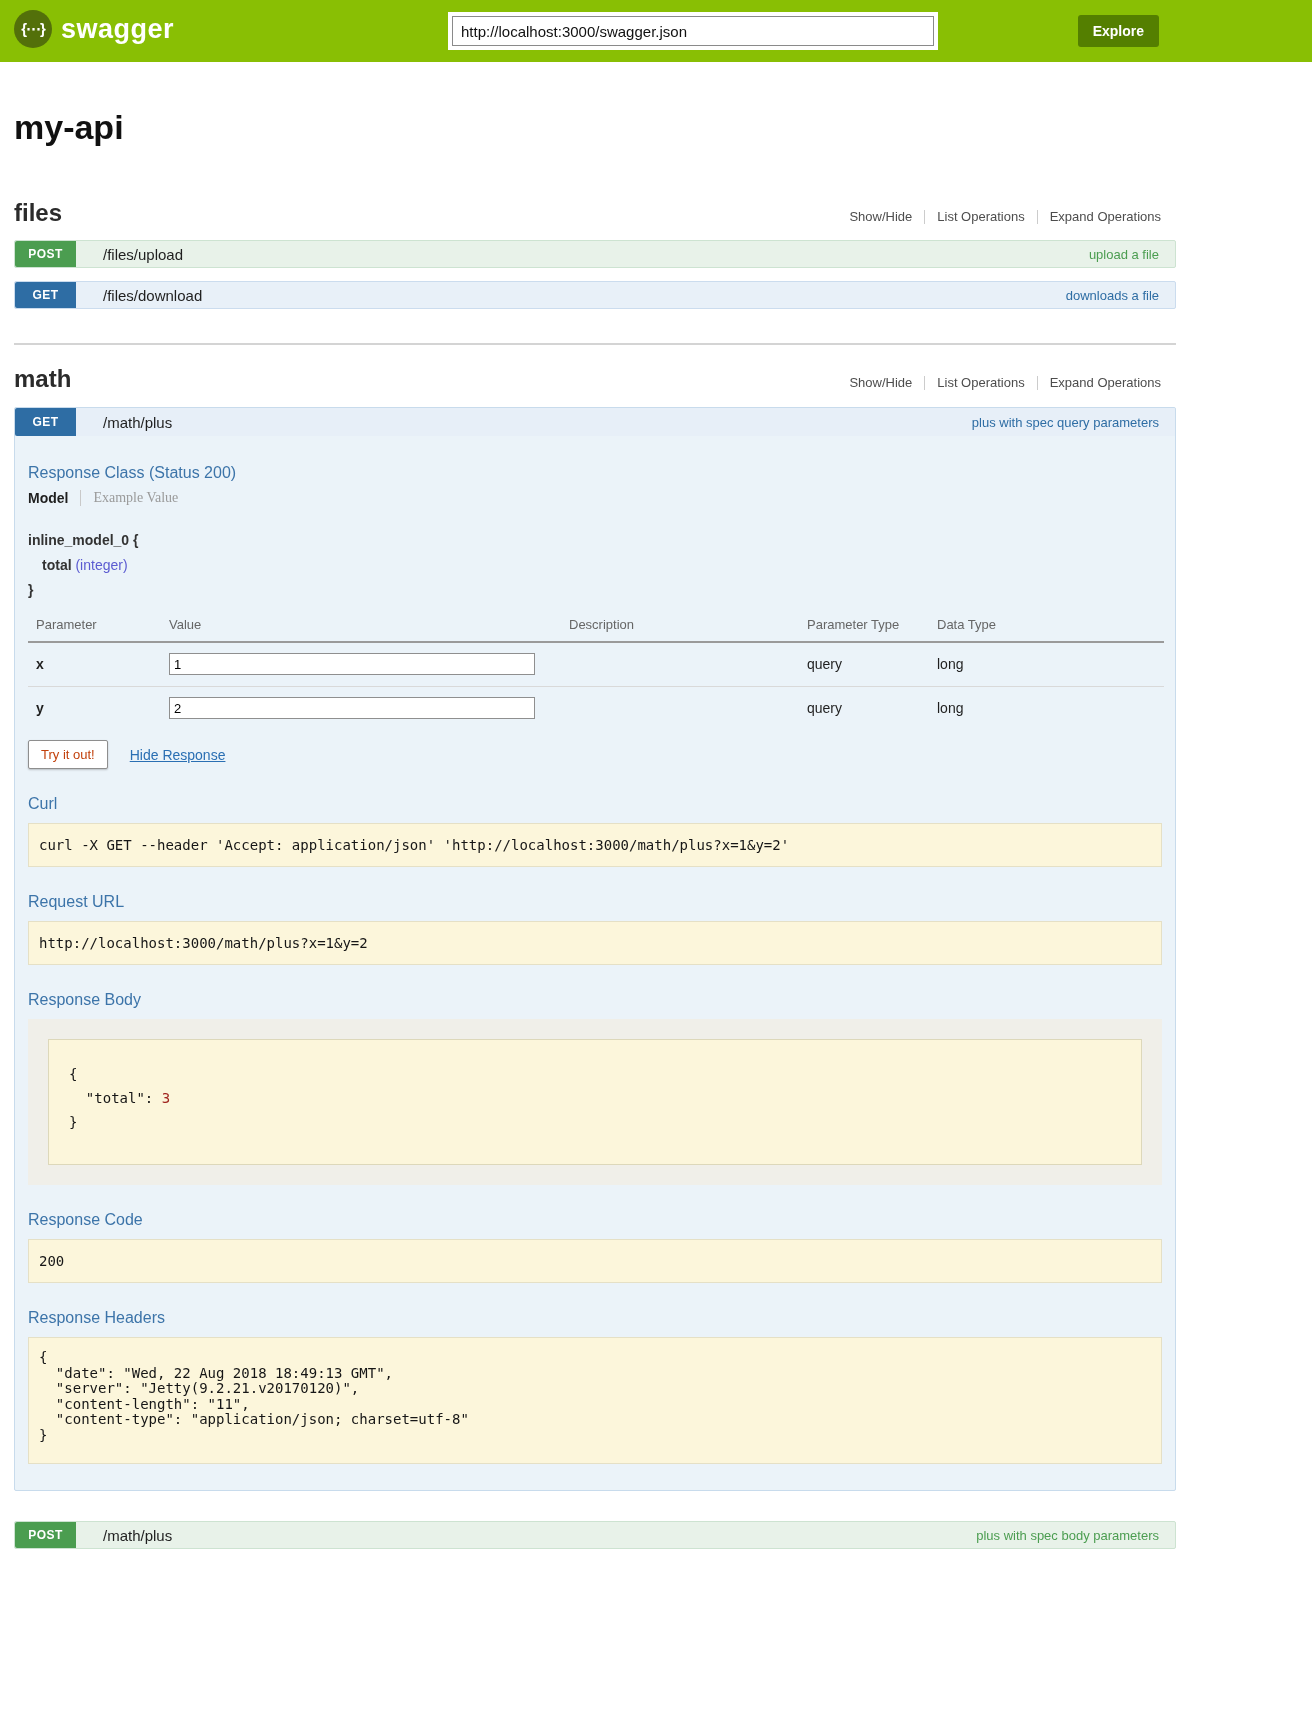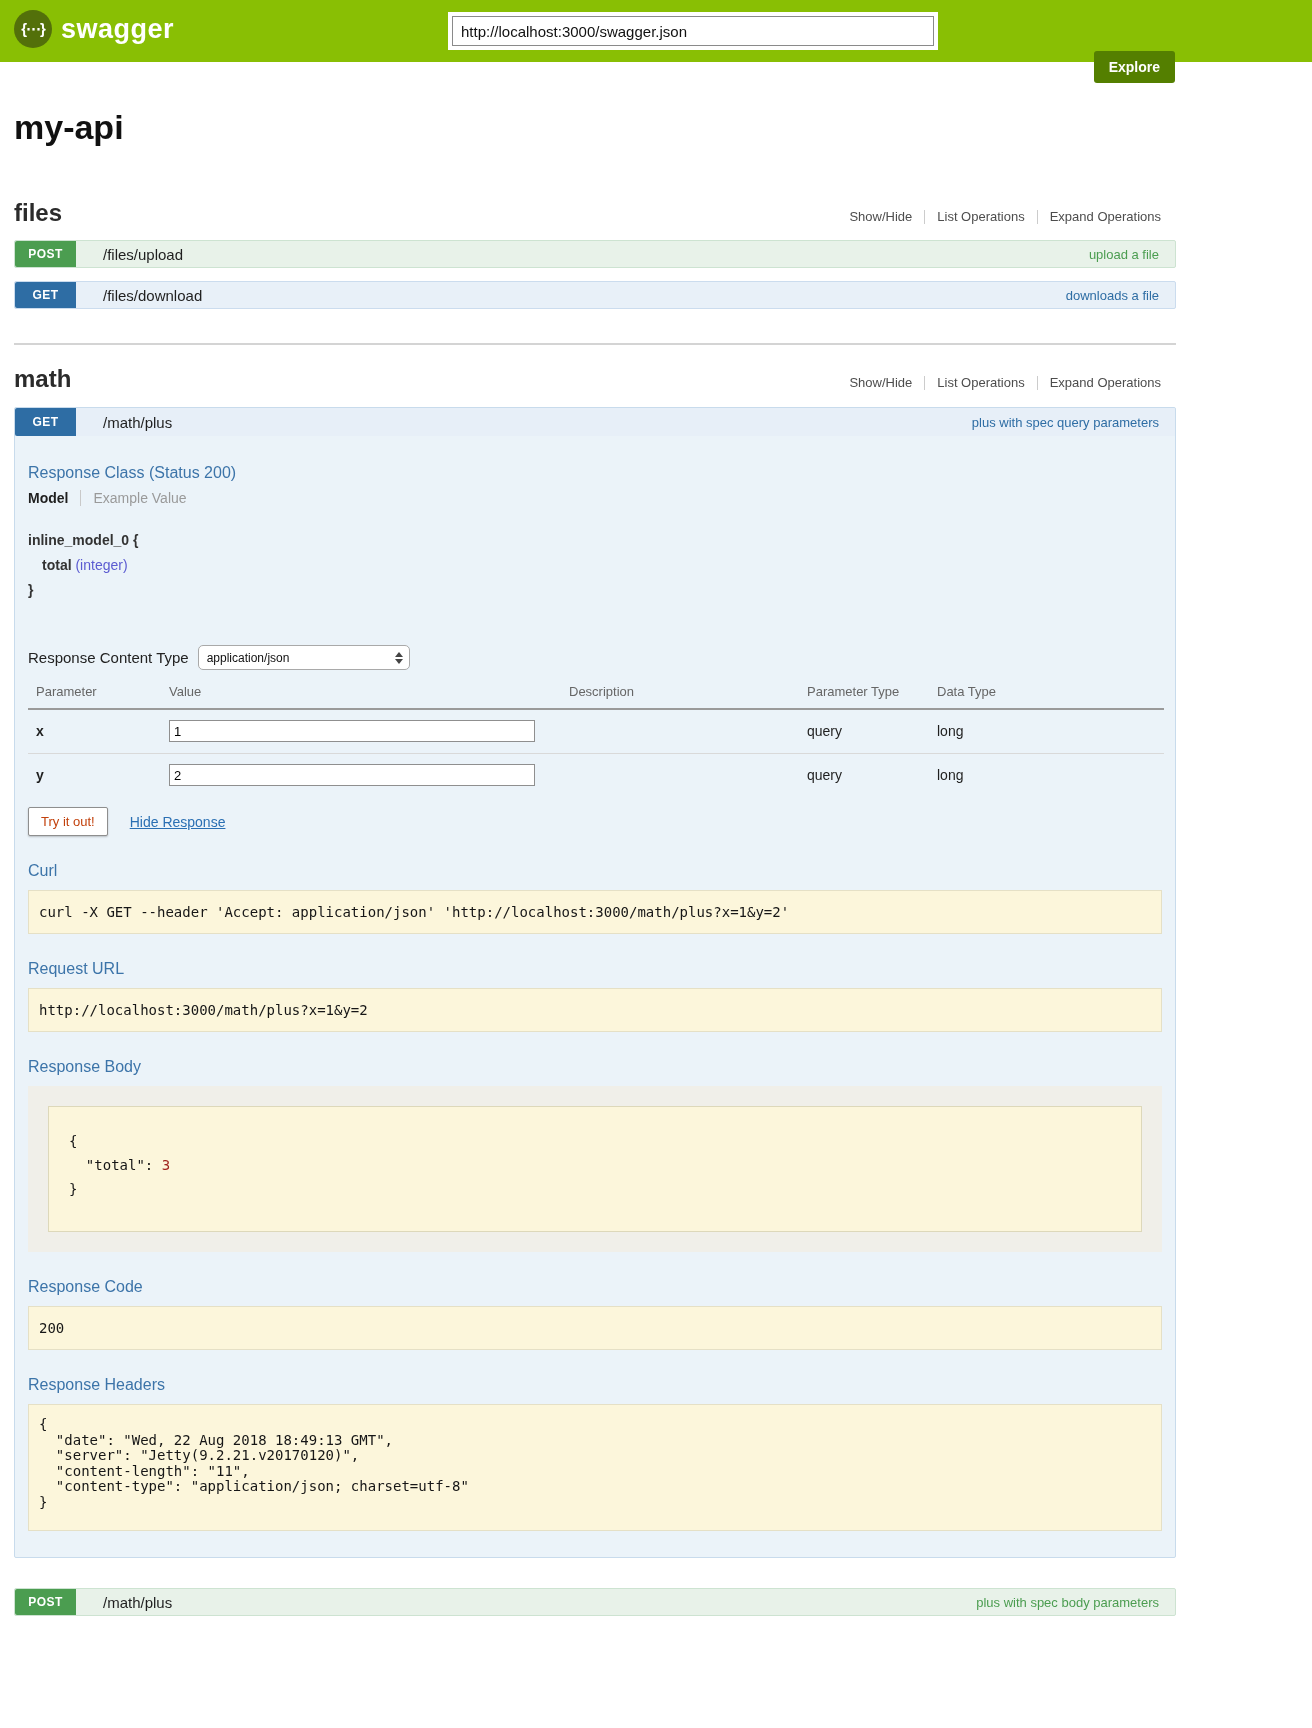--- a/index.html
+++ b/index.html
@@ -29,28 +29,27 @@
   .url-input {
     position:absolute; left:452px; top:16px;
     width:482px; height:30px;
     border:1px solid #8a8a8a;
     box-shadow:0 0 0 4px #ffffff;
     font-size:15px; padding:0 8px;
     font-family:"Liberation Sans", sans-serif;
     color:#111; background:#fff;
   }
   .explore-btn {
-    position:absolute; right:137px; top:15px;
+    position:absolute; right:153px; top:15px;
     height:32px; padding:0 15px;
     background:#547f00; color:#fff;
     border:none; border-radius:3px;
     font-weight:bold; font-size:14px;
     font-family:"Liberation Sans", sans-serif;
     cursor:pointer;
-    margin-top:36px;
   }
 
   
   .container { width:1162px; margin-left:14px; }
   h1.api-title { font-size:34px; font-weight:bold; color:#111; margin-top:46px; }
 
   .resource { margin-top:52px; }
   .resource.with-divider { border-top:2px solid #d4d4d4; margin-top:34px; padding-top:20px; }
   .resource-head { display:flex; align-items:baseline; justify-content:space-between; padding-right:15px; }
   .resource-title { font-size:24px; font-weight:bold; color:#2b2b2b; }
@@ -89,21 +88,21 @@
   }
   .op-panel .op-row { margin-top:0; border:none; background:#e7eff8; border-radius:2px 2px 0 0; }
   .op-content { padding:28px 13px 26px 13px; }
 
   .blue-heading { font-size:16px; font-weight:normal; color:#3c74a9; margin-top:26px; }
   .blue-heading.first { margin-top:0; }
 
   .tabs { display:flex; align-items:center; margin-top:8px; font-size:14px; }
   .tab { cursor:pointer; }
   .tab.active { color:#1f1f1f; font-weight:bold; }
-  .tab.inactive { color:#9a9a9a; border-left:1px solid #c9c9c9; padding-left:12px; margin-left:12px; }
+  .tab.inactive { color:#9a9a9a; border-left:1px solid #c9c9c9; padding-left:12px; margin-left:12px;font-family:Liberation Serif, serif; }
 
   .model-sig { margin-top:22px; font-size:14px; line-height:25px; color:#333; }
   .model-line-open, .model-line-close { font-weight:bold; }
   .model-prop { padding-left:14px; }
   .model-prop .pname { font-weight:bold; }
   .model-prop .ptype { color:#5b5bd1; }
 
   .rct-row { margin-top:42px; display:flex; align-items:center; }
   .rct-label { font-size:15px; color:#222; }
   .rct-select {
@@ -232,30 +231,20 @@
 
         <div class="model-sig">
           <div class="model-line-open">inline_model_0 {</div>
           <div class="model-prop">
             <span class="pname">total</span>
             <span class="ptype">(integer)</span>
           </div>
           <div class="model-line-close">}</div>
         </div>
 
-        <div class="rct-row">
-          <span class="rct-label">Response Content Type</span>
-          <div class="rct-select">
-            <span>application/json</span>
-            <span class="sel-arrows">
-                <i class="up"></i>
-                <i class="down"></i>
-              </span>
-          </div>
-        </div>
 
 
         <table class="params">
           <colgroup>
               <col style="width:133px">
               <col style="width:400px">
               <col style="width:238px">
               <col style="width:130px">
               <col>
             </colgroup>

